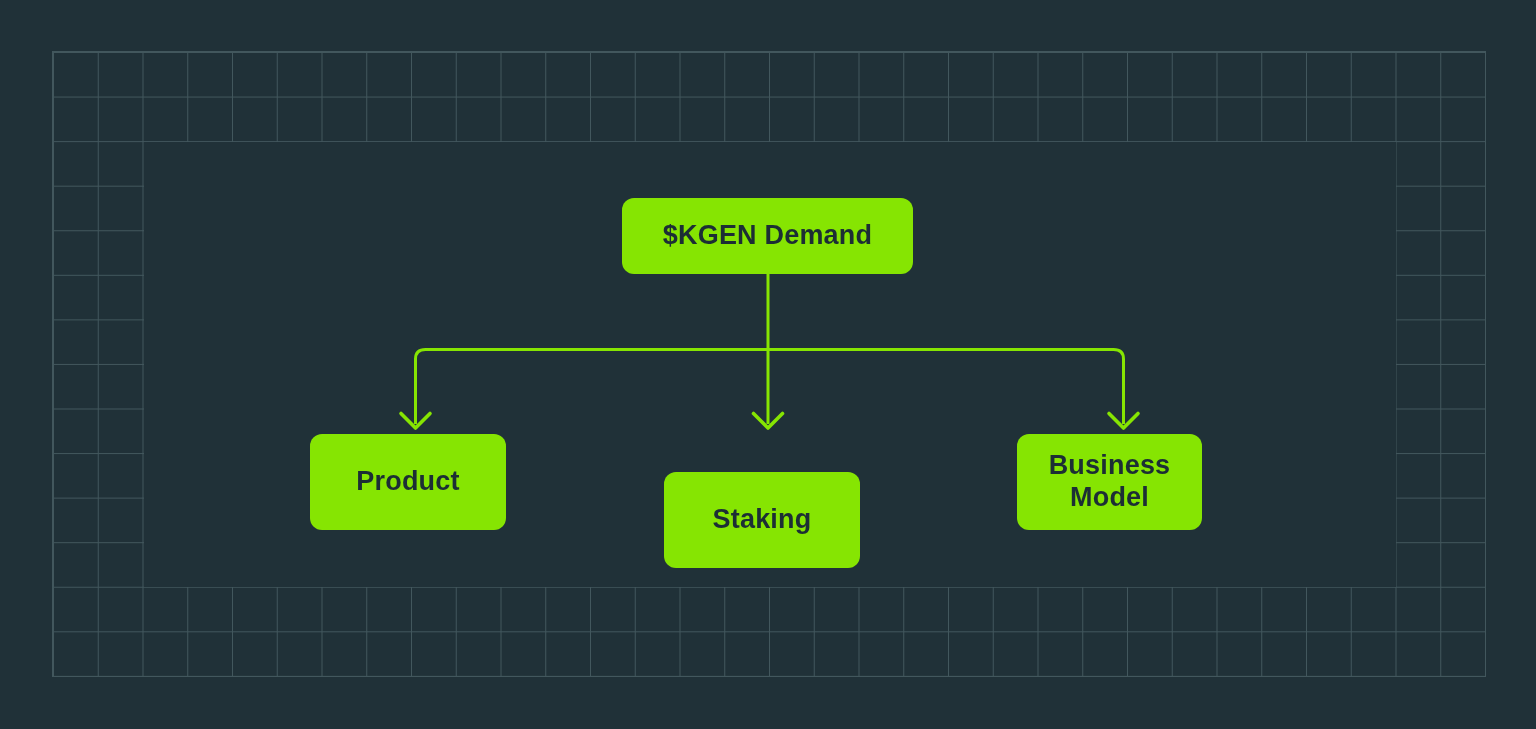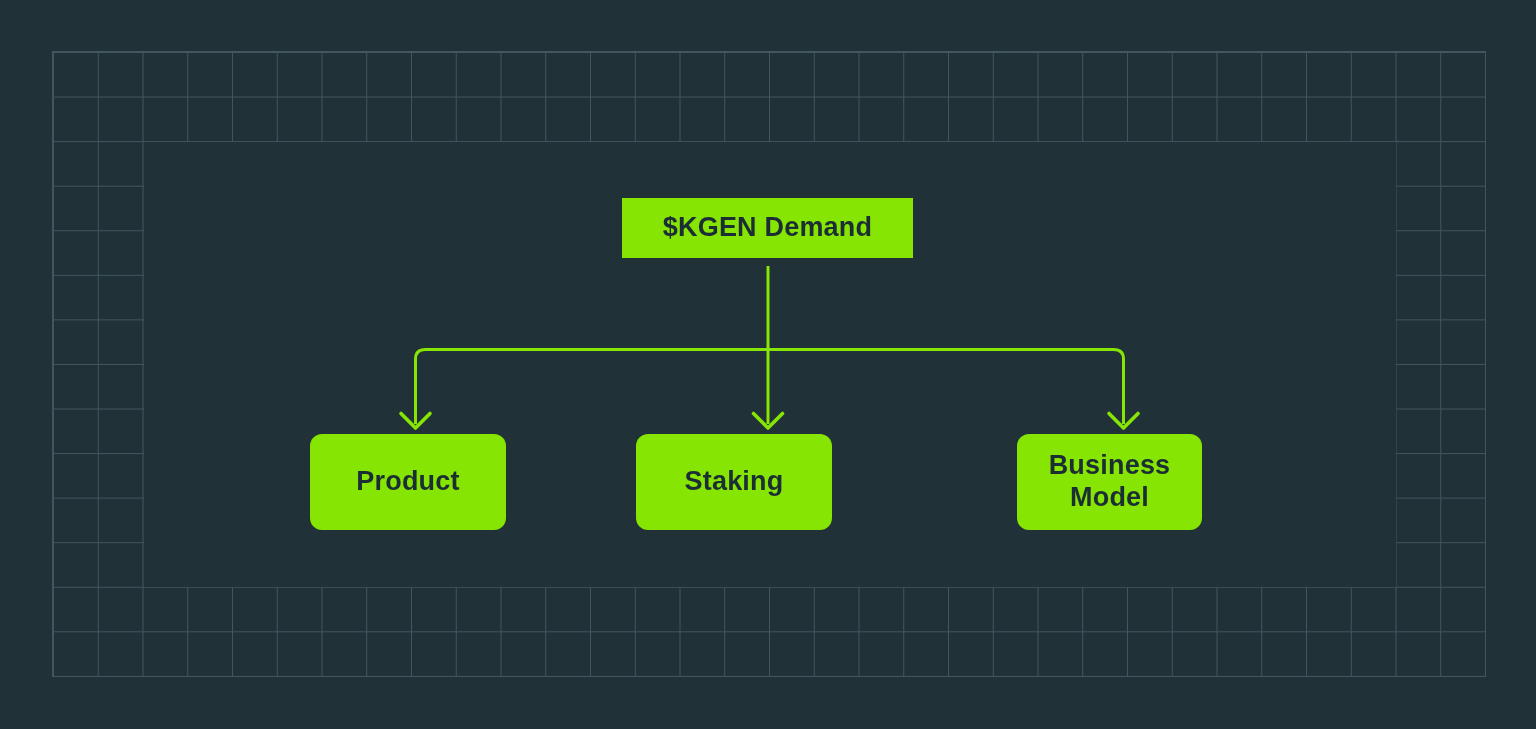--- a/index.html
+++ b/index.html
@@ -56,27 +56,27 @@
     display:flex;align-items:center;justify-content:center;
     background:var(--accent-green);
     color:var(--node-text);
     font-weight:600;
     font-size:27px;
     letter-spacing:.2px;
     text-align:center;
     line-height:1.18;
   }
   .node-root{
-    left:622px;top:198px;width:291px;height:60px;border-radius:0;
+    left:622px;top:198px;width:291px;height:76px;border-radius:12px;
   }
   .node-child{
     top:434px;width:196px;height:96px;border-radius:12px;
   }
   .node-product{left:310px;}
-  .node-staking{left:636px;}
+  .node-staking{left:664px;margin-top:38px;}
   .node-business{left:1017px;width:185px;align-items:center;}
   .node-business .node-label{max-width:150px;}
 </style>
 </head>
 <body>
 
 <div class="stage">
 
   <div class="grid-frame">
     <div class="canvas-cover"></div>

